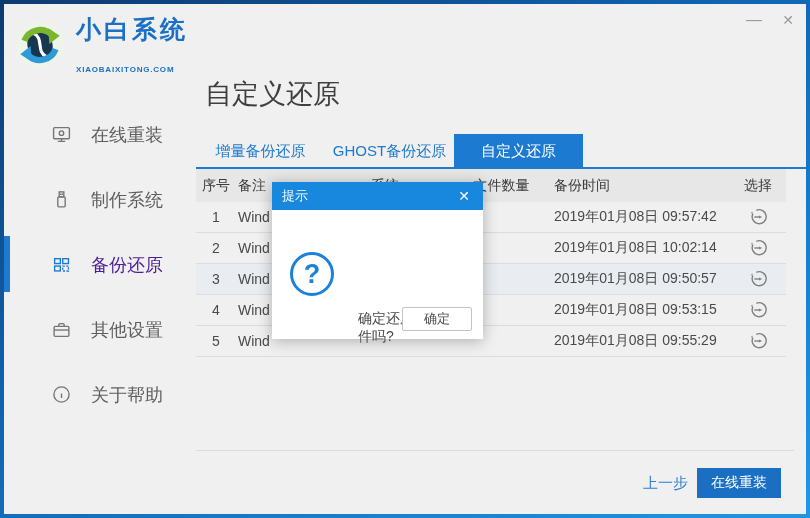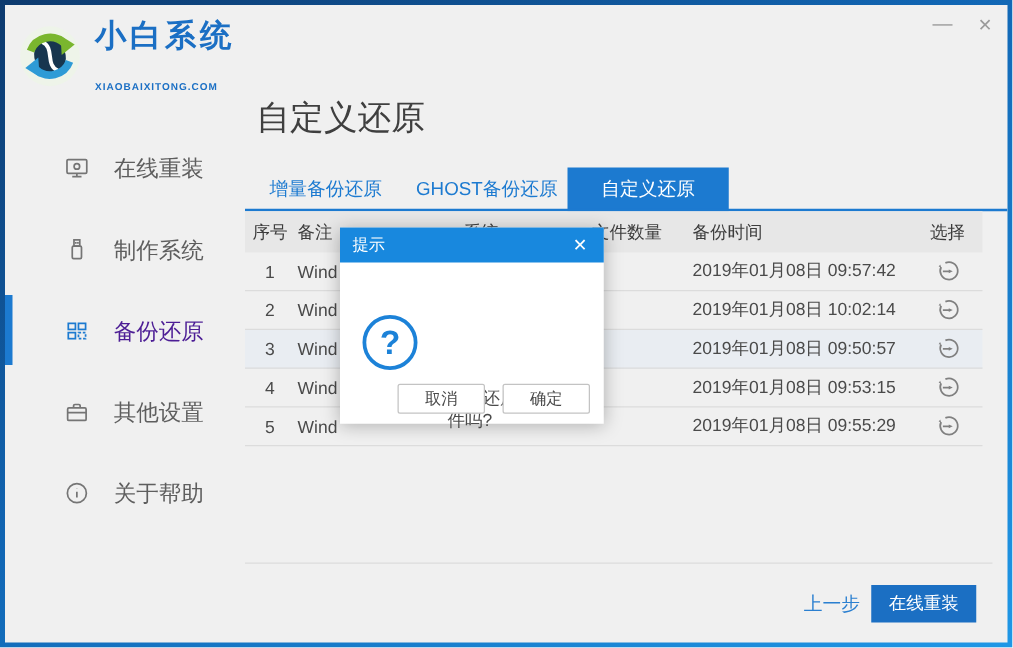--- a/index.html
+++ b/index.html
@@ -283,21 +283,20 @@
 
     <div class="dialog">
       <div class="dlg-titlebar">
         <span class="dlg-title">提示</span>
         <span class="dlg-close">✕</span>
       </div>
       <div class="dlg-body">
         <div class="q-icon">?</div>
         <div class="dlg-msg">确定还原该镜像文件吗?</div>
         <div class="dlg-btns">
-          <button class="dlg-btn">取消</button>
           <button class="dlg-btn">确定</button>
         </div>
       </div>
     </div>
 
     <div class="footer-sep"></div>
     <span class="back-link">上一步</span>
     <button class="install-btn">在线重装</button>
 
   </div>

